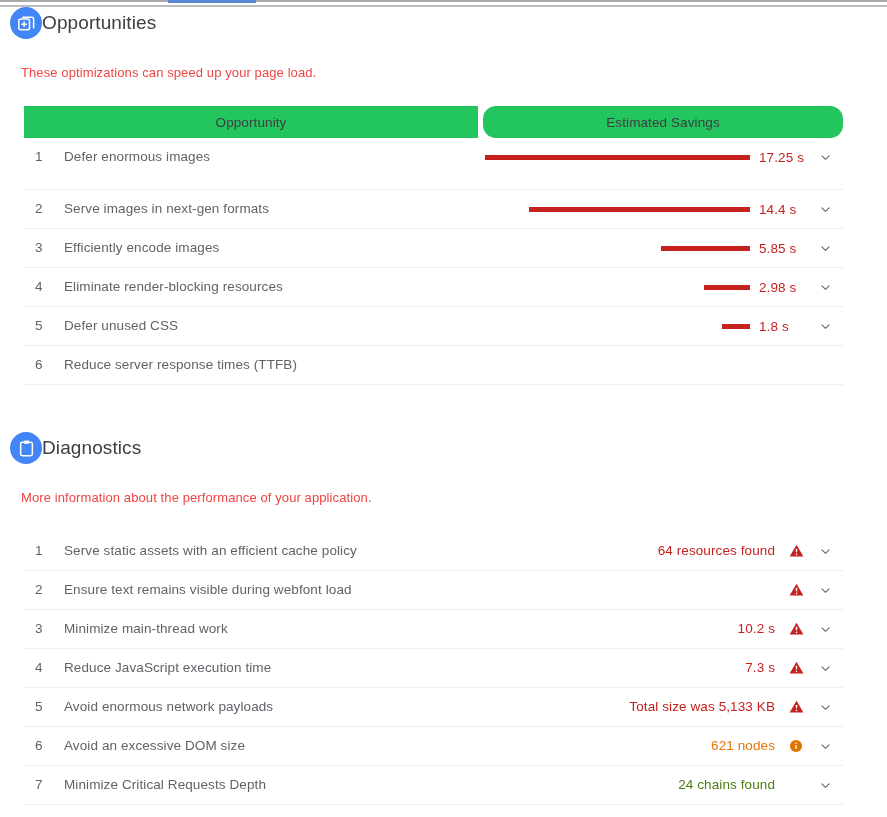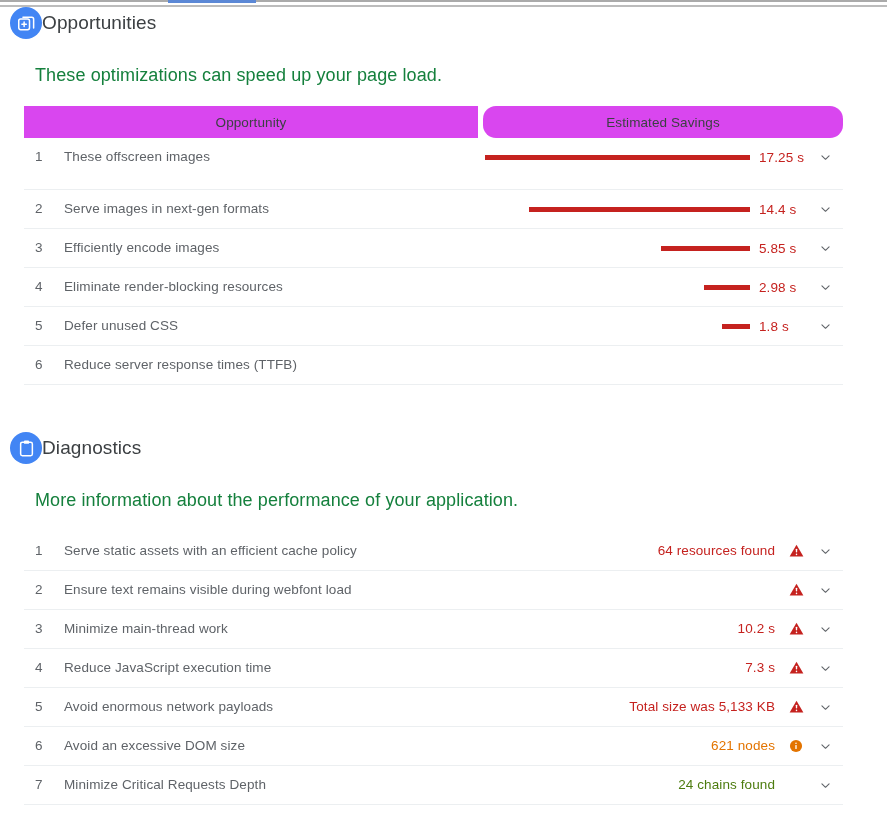--- a/index.html
+++ b/index.html
@@ -71,39 +71,39 @@
     justify-content: center;
     flex: none;
   }
   .section-title {
     font-size: 19px;
     color: #3c4043;
     font-weight: 400;
     letter-spacing: 0.1px;
   }
   .section-desc {
-    font-size: 18px;
-    color: #15803d;
-    padding-left: 35px;
+    font-size: 13px;
+    color: #ef4444;
+    padding-left: 21px;
     letter-spacing: 0.1px;
   }
 
   
   .audit-table {
     position: absolute;
     left: 24px;
     width: 819px;
   }
   .thead {
     display: flex;
     height: 32px;
     gap: 5px;
   }
   .th {
-    background: #d946ef;
+    background: #22c55e;
     font-size: 13.5px;
     color: #3c4043;
     display: flex;
     align-items: center;
     justify-content: center;
     letter-spacing: 0.1px;
   }
   .th.col-opp { width: 454px; }
   .th.col-sav { flex: 1; border-radius: 13px; }
 
@@ -231,21 +231,21 @@
     <div class="section-desc" style="position:absolute; top:58px; left:0;">These optimizations can speed up your page load.</div>
 
     <div class="audit-table" id="opp-table" style="top:99px;">
       <div class="thead">
         <div class="th col-opp">Opportunity</div>
         <div class="th col-sav">Estimated Savings</div>
       </div>
       <div id="opp-rows">
           <div class="trow r-tall">
             <div class="rank">1</div>
-            <div class="title">These offscreen images</div>
+            <div class="title">Defer enormous images</div>
             <div class="opp-right">
               <div class="sparkbar-wrap">
                 <div class="sparkbar" style="width:265px;background:#c5221f"></div>
               </div>
               <div class="savings-val">17.25 s</div>
               <div class="chevron-cell">
                 <svg class="chev" viewBox="0 0 16 16" fill="none">
                   <path d="M3.6 6 8 10.2 12.4 6" stroke="#5f6368" stroke-width="1.35" stroke-linecap="round" stroke-linejoin="round"></path>
                 </svg>
               </div>

